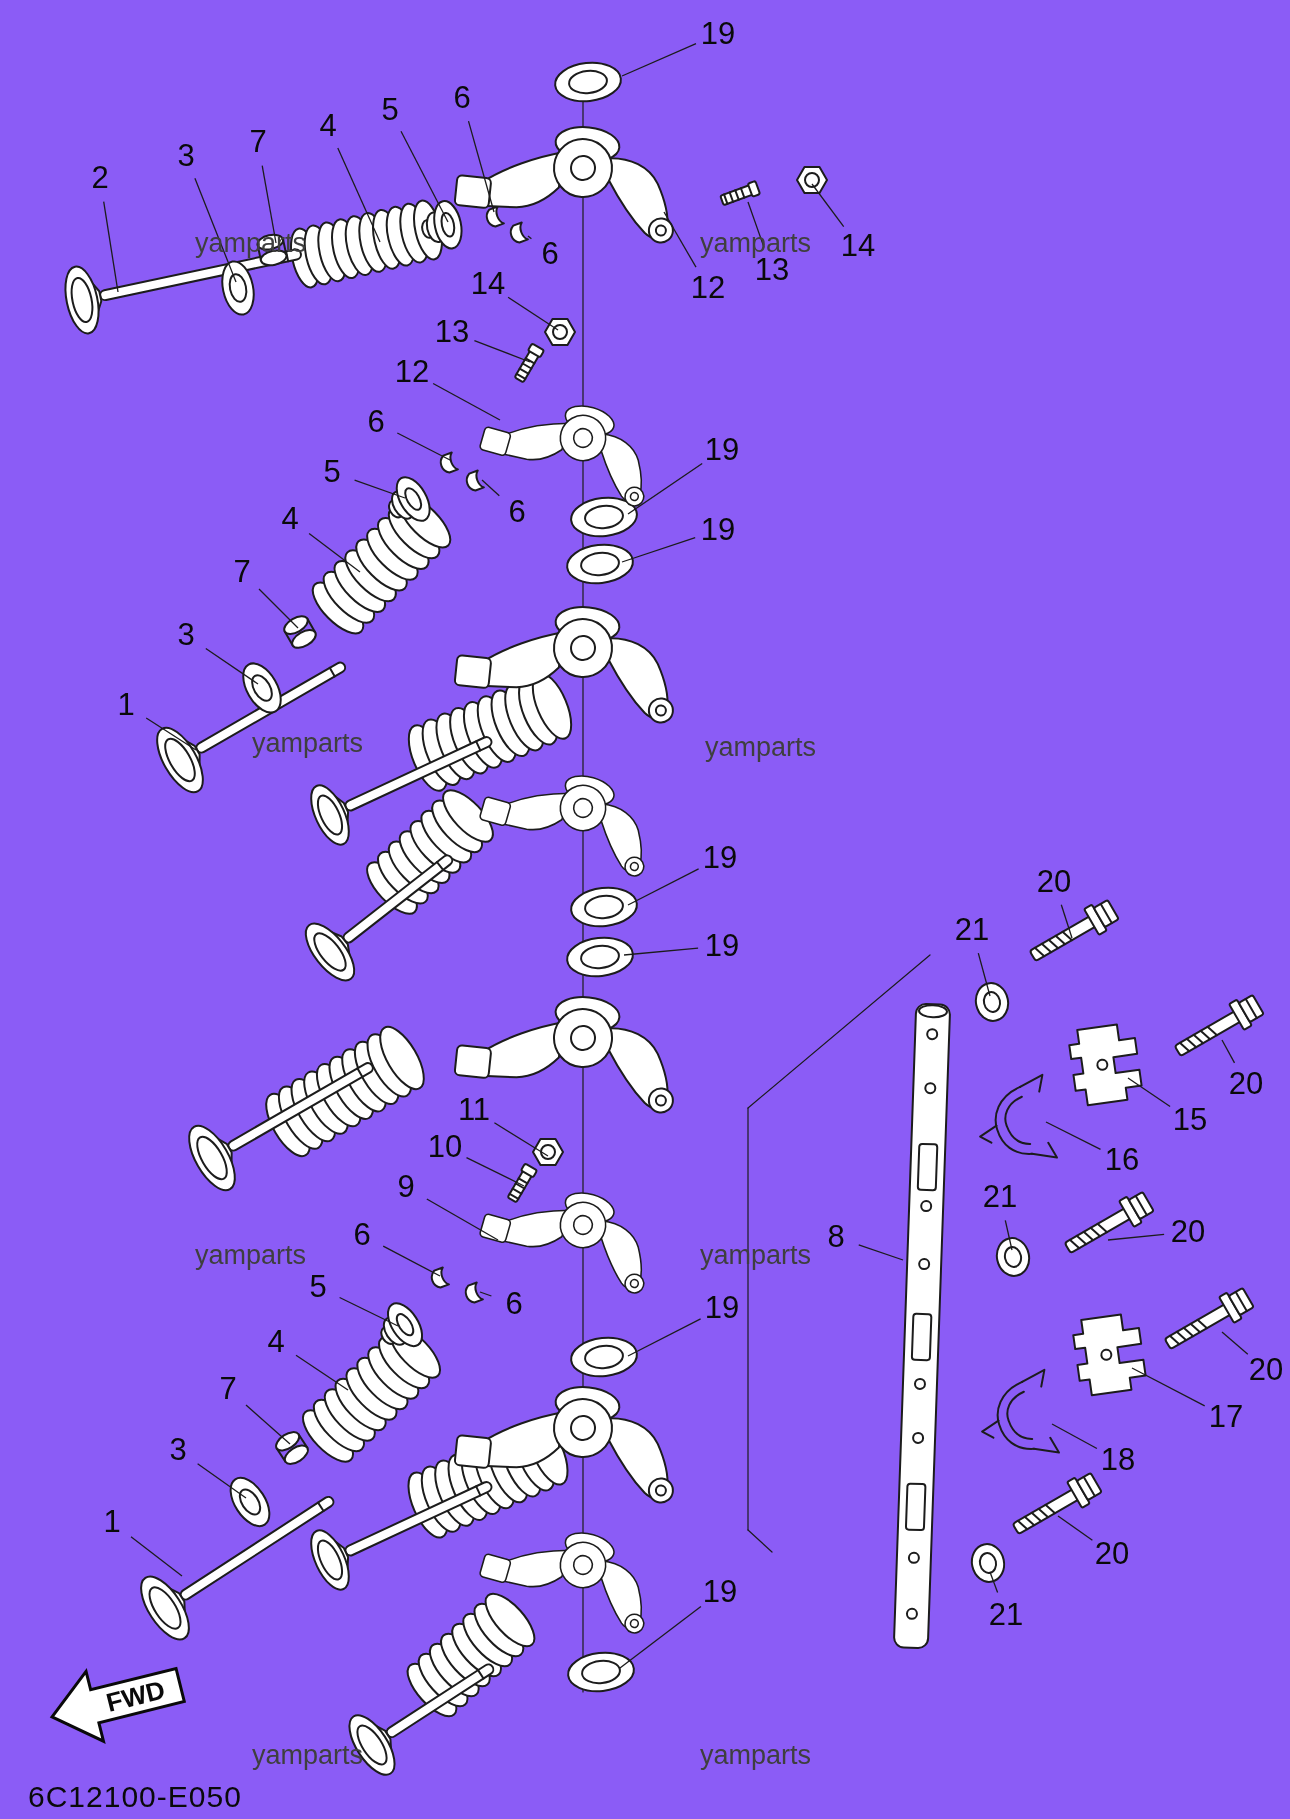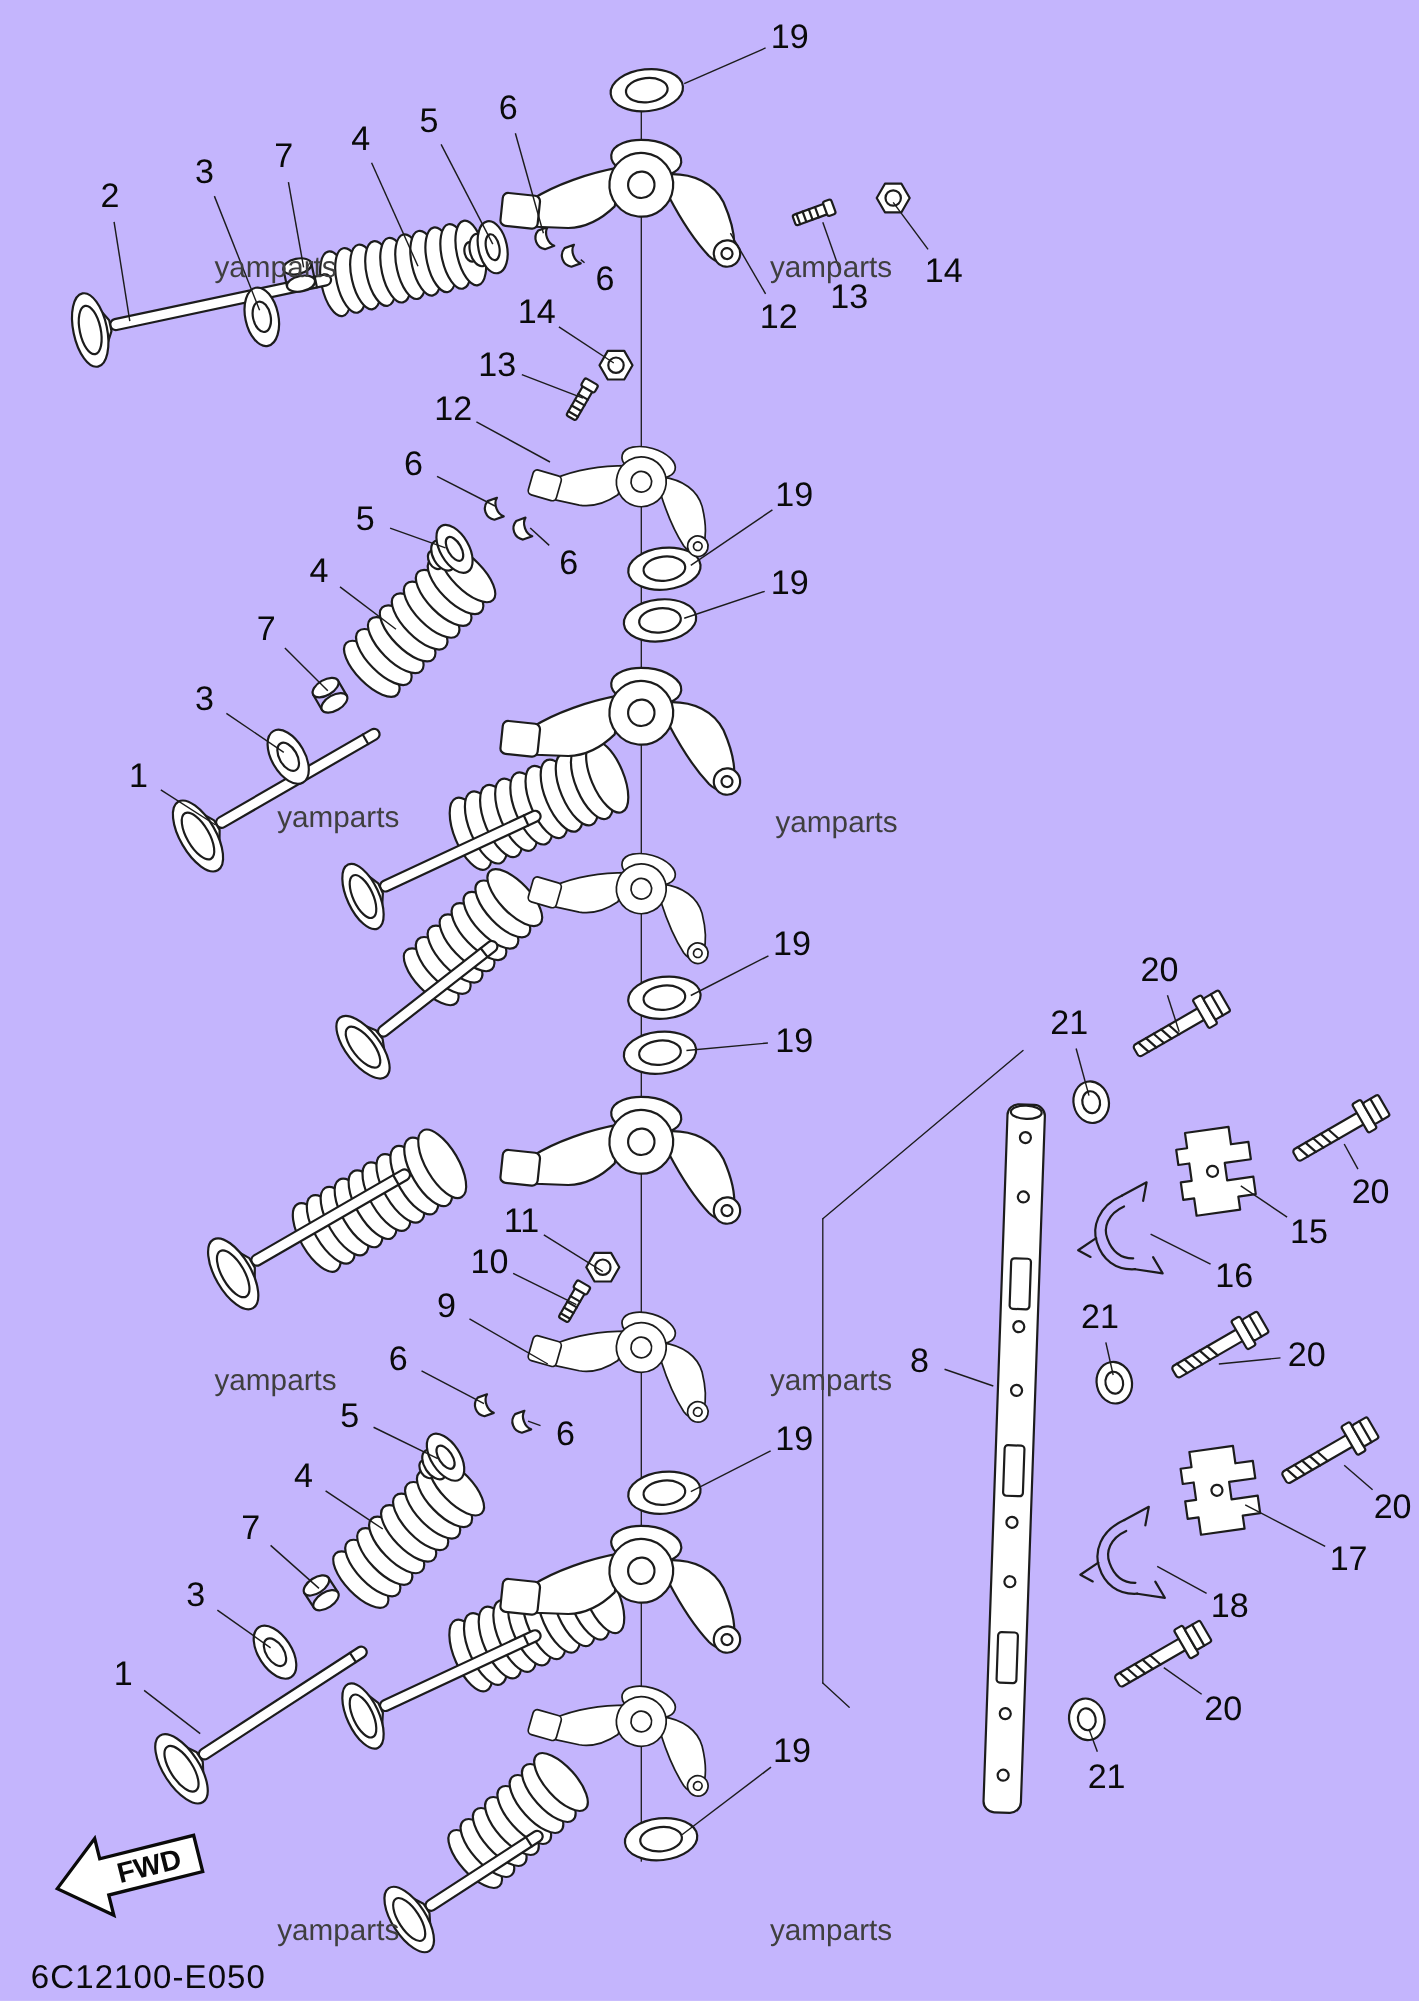--- a/index.html
+++ b/index.html
@@ -1,16 +1,16 @@
 <!DOCTYPE html>
 <html><head>
 <meta charset="utf-8">
 <style>
   html,body{margin:0;padding:0;background:#fff}
-  .page{position:relative;width:1290px;height:1819px;background:#c4b5fd;overflow:hidden;
+  .page{position:relative;width:1290px;height:1819px;background:#8b5cf6;overflow:hidden;
         font-family:"Liberation Sans",sans-serif}
   svg{position:absolute;left:0;top:0}
   .callout{font-family:"Liberation Sans",sans-serif;font-size:31px;fill:#0a0a0a;text-anchor:middle}
   .watermark{font-family:"Liberation Sans",sans-serif;font-size:27px;fill:#3f3f3f}
   .leader{stroke:#1c1c1c;stroke-width:1.3;fill:none}
   .thin{stroke:#1c1c1c;stroke-width:1.2;fill:none}
   .fwd-text{font-family:"Liberation Sans",sans-serif;font-size:26px;font-weight:bold;fill:#0a0a0a;text-anchor:middle}
   .footer-code{font-family:"Liberation Sans",sans-serif;font-size:30px;fill:#0a0a0a;letter-spacing:1px}
 </style>
 </head>

